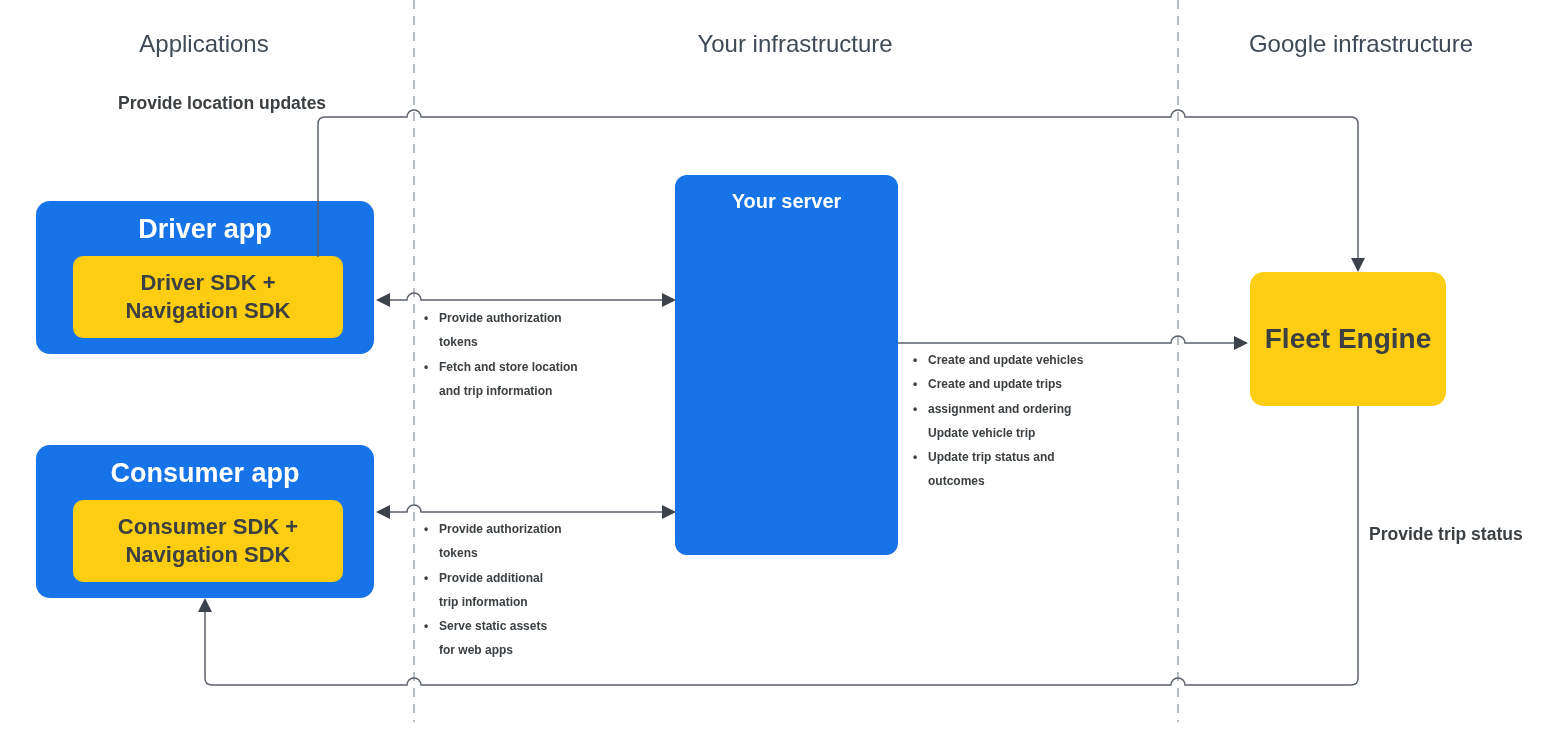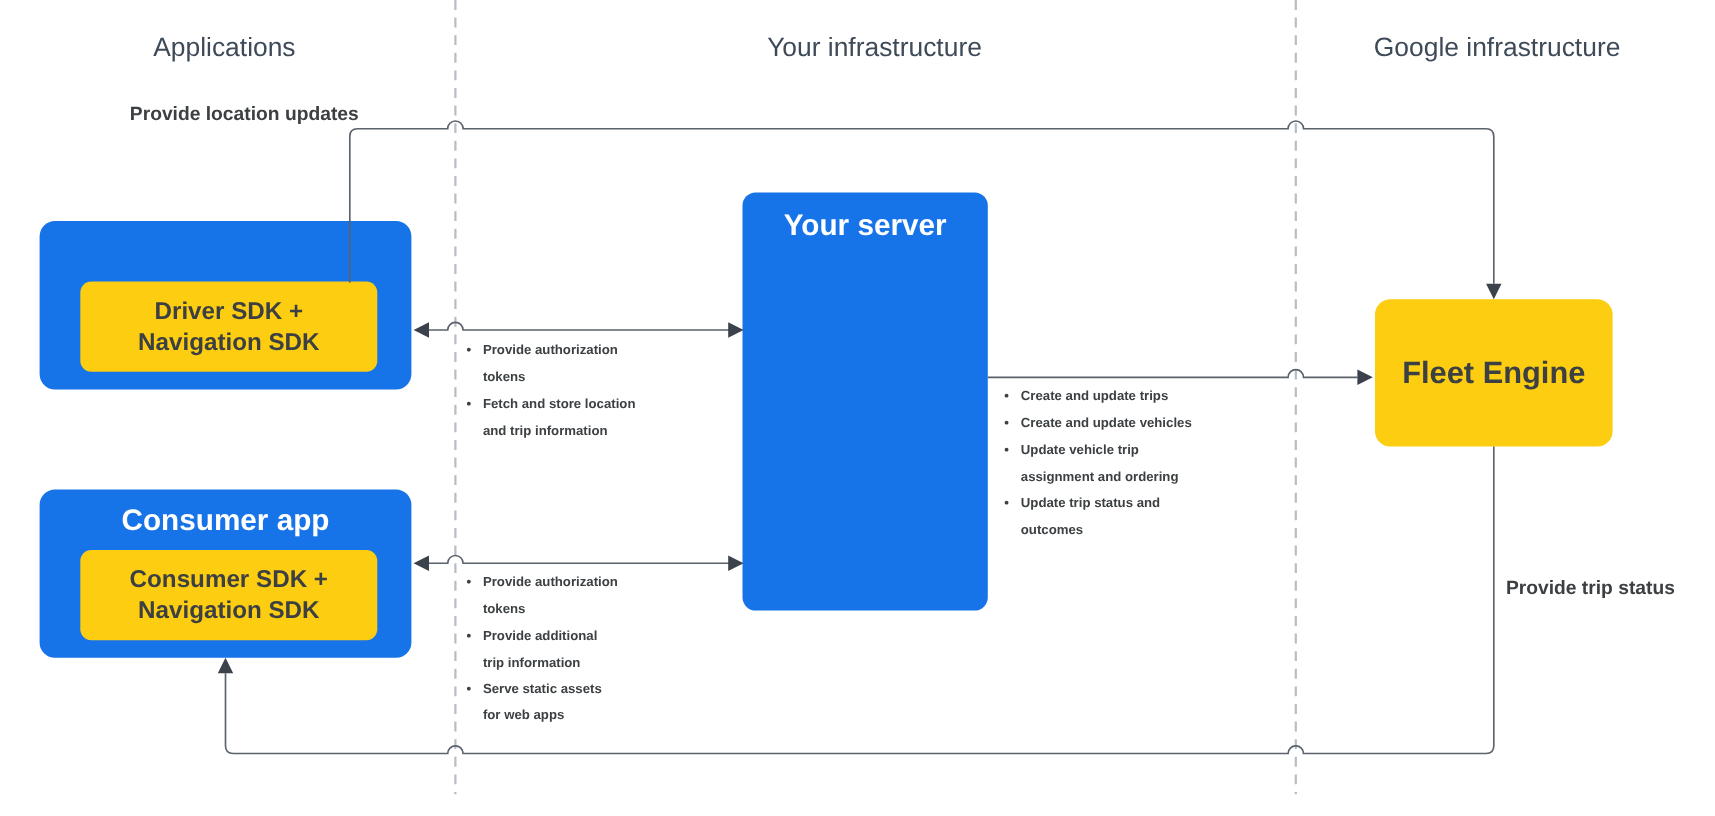--- a/index.html
+++ b/index.html
@@ -26,23 +26,23 @@
   .sdk-box{
     position:absolute;left:37px;top:55px;width:270px;height:82px;border-radius:10px;
     background:var(--c-yellow,#fccd11);display:flex;flex-direction:column;
     align-items:center;justify-content:center;z-index:2;
   }
   .sdk-line{display:block;font-weight:700;font-size:22px;line-height:28px;color:var(--c-text,#3c4043);}
   .server-box{
     position:absolute;left:675px;top:175px;width:223px;height:380px;border-radius:12px;
     background:var(--c-blue,#1773e8);z-index:1;
   }
-  .server-title{margin-top:15px;text-align:center;color:#fff;font-weight:700;font-size:27px;}
+  .server-title{margin-top:15px;text-align:center;color:#fff;font-weight:700;font-size:20px;}
   .fleet-box{
-    position:absolute;left:1250px;top:272px;width:216px;height:134px;border-radius:14px;
+    position:absolute;left:1250px;top:272px;width:196px;height:134px;border-radius:14px;
     background:var(--c-yellow,#fccd11);display:flex;align-items:center;justify-content:center;z-index:1;
   }
   .fleet-title{font-weight:700;font-size:28px;color:var(--c-text,#3c4043);}
 
   .edge-label{
     position:absolute;font-weight:700;font-size:17.5px;color:var(--c-text,#3c4043);z-index:6;white-space:nowrap;
   }
   .notes{position:absolute;z-index:6;}
   .note-item{
     position:relative;padding-left:15px;font-weight:700;font-size:12px;
@@ -76,20 +76,21 @@
 
     <path class="wire" d="M1358 406 V678 Q1358 685 1351 685 H1185 A7 7 0 0 0 1171 685 H421 A7 7 0 0 0 407 685 H212 Q205 685 205 678 V612"></path>
     <polygon points="198,612 212,612 205,598"></polygon>
   </svg>
 
   <div class="col-header" style="left:44px;">Applications</div>
   <div class="col-header" style="left:635px;">Your infrastructure</div>
   <div class="col-header" style="left:1201px;">Google infrastructure</div>
 
   <div class="app-box" style="left:36px;top:201px;">
+    <div class="app-title">Driver app</div>
     <div class="sdk-box">
       <span class="sdk-line">Driver SDK +</span>
       <span class="sdk-line">Navigation SDK</span>
     </div>
   </div>
 
   <div class="app-box" style="left:36px;top:445px;">
     <div class="app-title">Consumer app</div>
     <div class="sdk-box">
       <span class="sdk-line">Consumer SDK +</span>
@@ -114,28 +115,28 @@
       <span class="nl">tokens</span>
     </div>
     <div class="note-item">
       <span class="nl">Fetch and store location</span>
       <span class="nl">and trip information</span>
     </div>
   </div>
 
   <div class="notes" style="left:913px;top:348px;">
     <div class="note-item">
+      <span class="nl">Create and update vehicles</span>
+    </div>
+    <div class="note-item">
       <span class="nl">Create and update trips</span>
     </div>
     <div class="note-item">
-      <span class="nl">Create and update vehicles</span>
-    </div>
-    <div class="note-item">
+      <span class="nl">assignment and ordering</span>
       <span class="nl">Update vehicle trip</span>
-      <span class="nl">assignment and ordering</span>
     </div>
     <div class="note-item">
       <span class="nl">Update trip status and</span>
       <span class="nl">outcomes</span>
     </div>
   </div>
 
   <div class="notes" style="left:424px;top:517px;">
     <div class="note-item">
       <span class="nl">Provide authorization</span>

